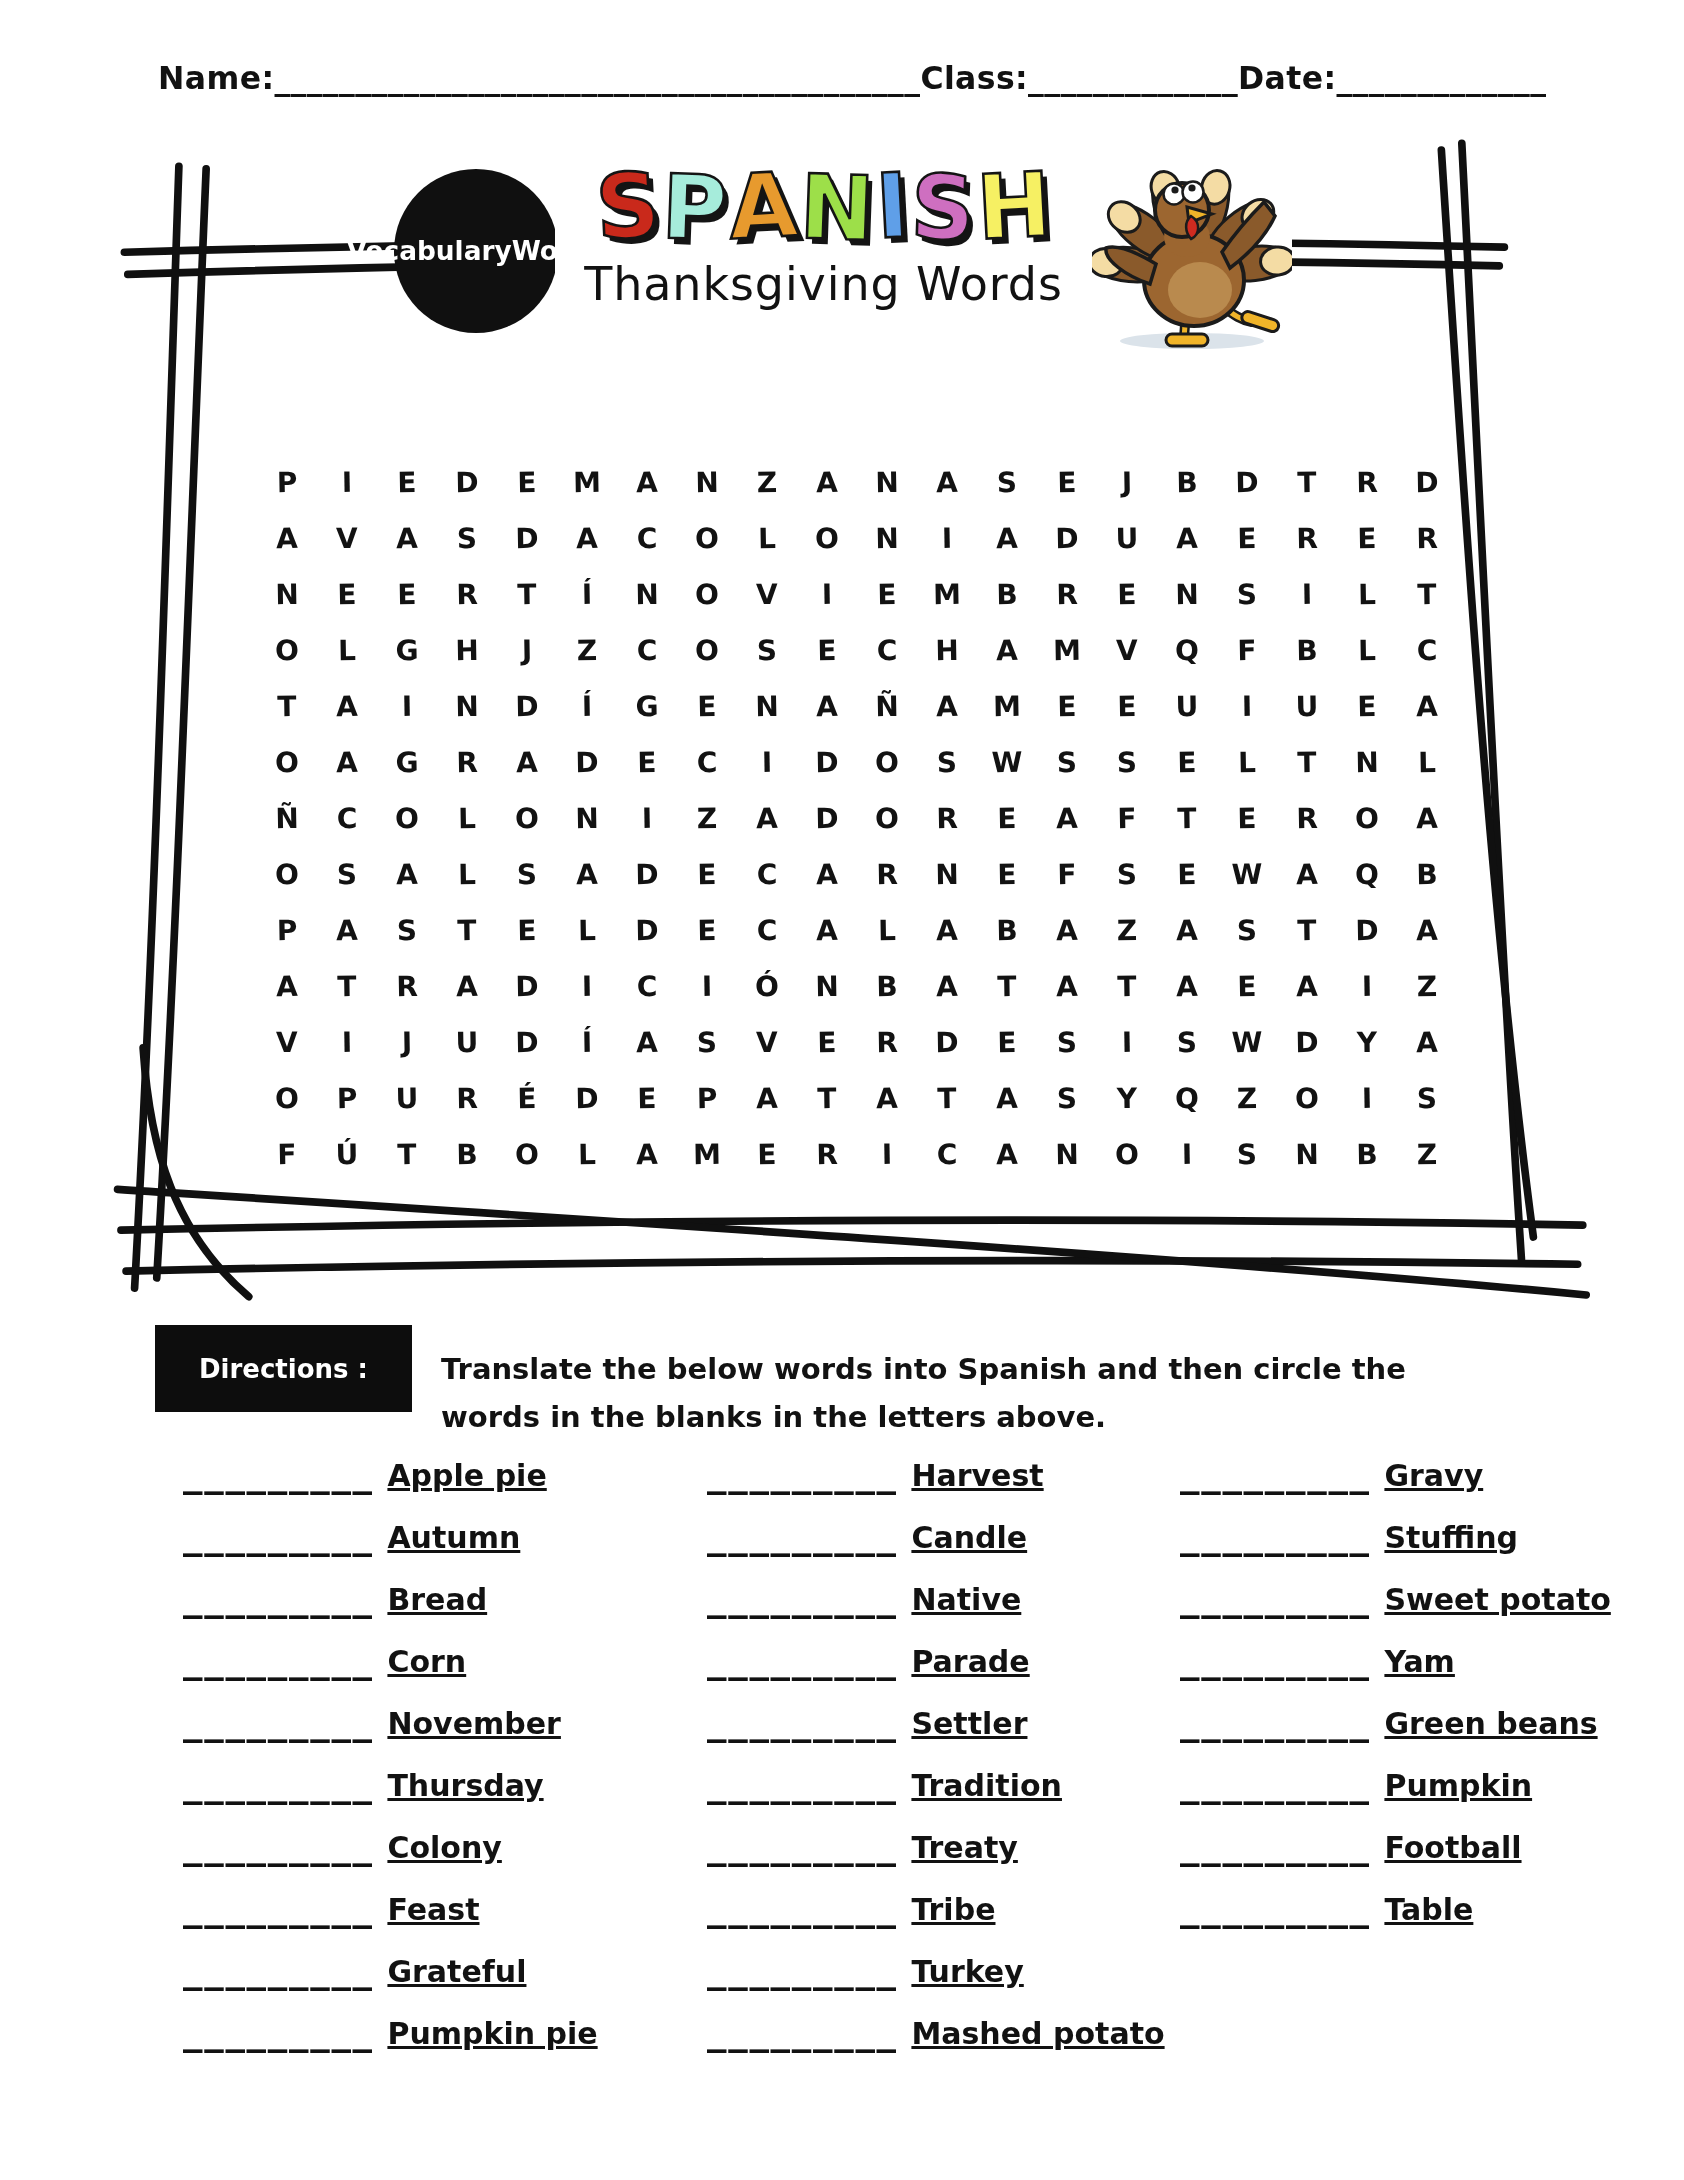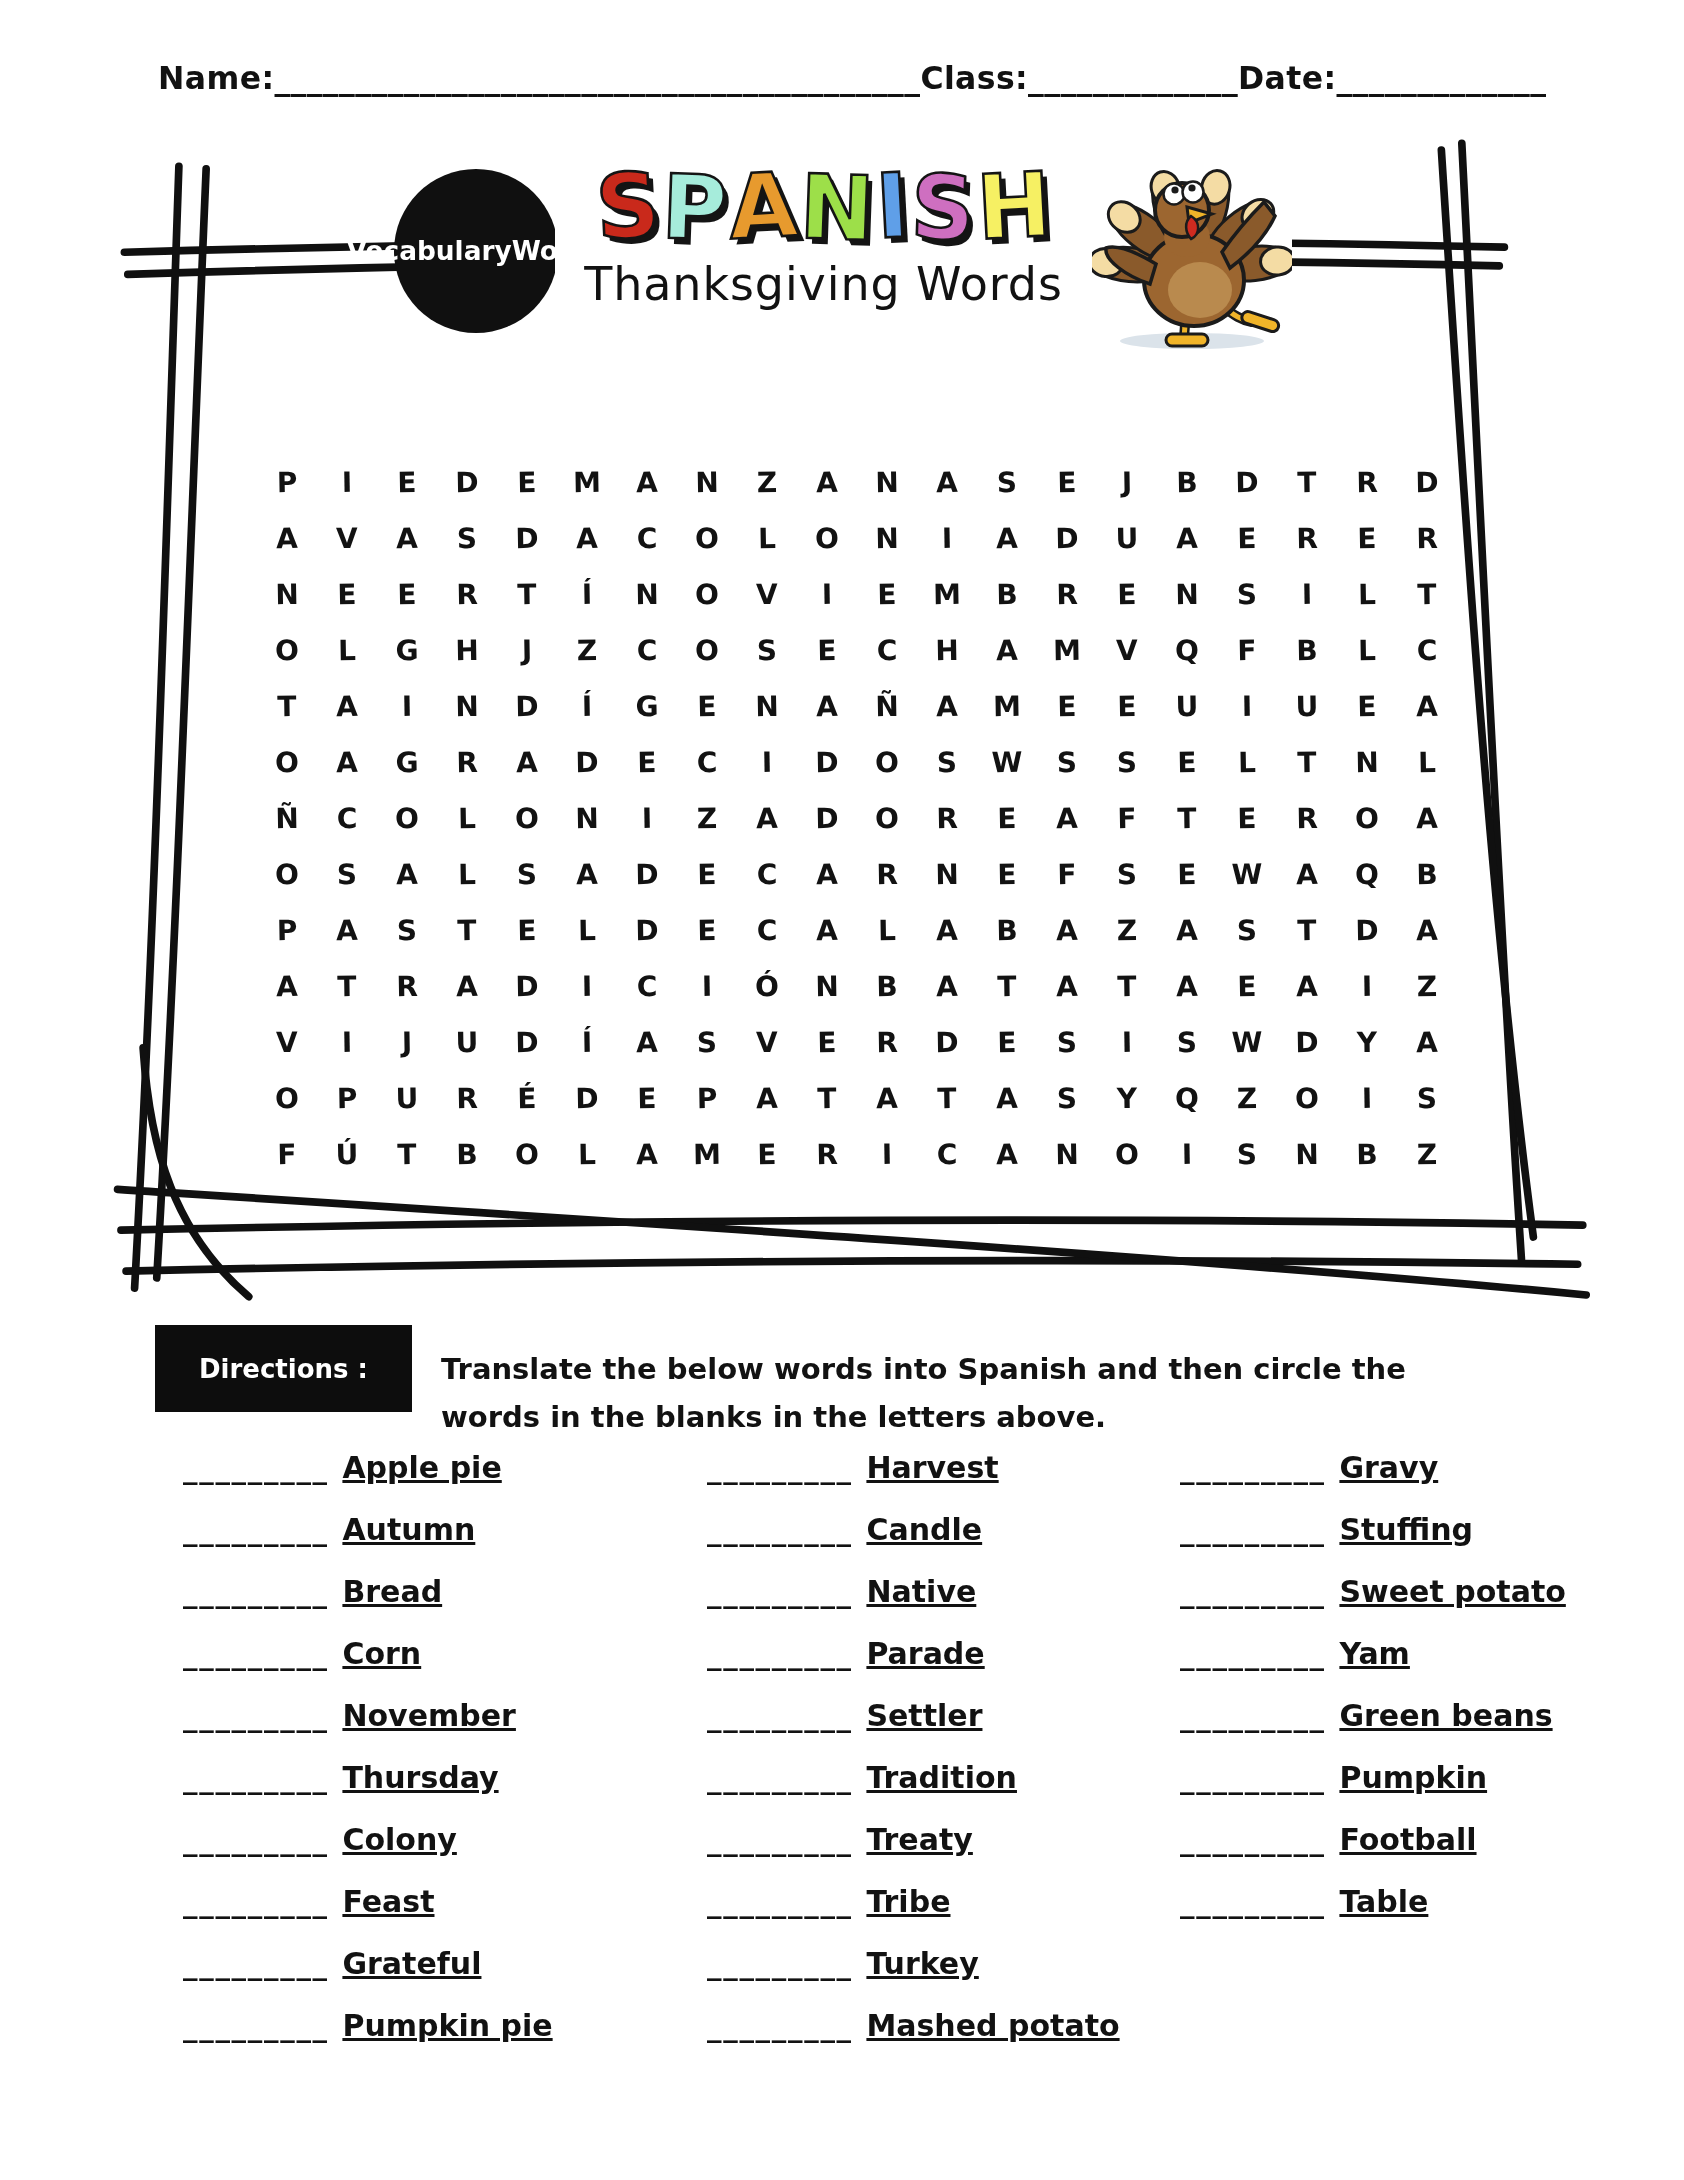--- a/index.html
+++ b/index.html
@@ -52,21 +52,21 @@
     font-size:26px;font-weight:bold;
   }
   .directions-text{
     position:absolute;left:441px;top:1322px;width:1056px;z-index:2;
     font-size:29px;font-weight:bold;line-height:1.65;margin-top:24px;
   }
   
   .word-col{position:absolute;top:1450px;z-index:2;}
   #col-0{left:183px;} #col-1{left:707px;} #col-2{left:1180px;}
   .word-item{height:62px;display:flex;align-items:baseline;white-space:nowrap;}
-  .blank{font-size:29px;font-weight:bold;letter-spacing:1.7px;}
+  .blank{font-size:39px;font-weight:bold;letter-spacing:1.7px;}
   .wlabel{font-size:30px;font-weight:bold;margin-left:13.6px;text-decoration:underline;}
 </style>
 </head>
 <body>
 
 <svg id="frame" width="1685" height="2181" viewBox="0 0 1978 2560">
   <path d="M146 296 C 650 282 1250 278 1766 290"></path>
   <path d="M150 322 C 650 306 1250 300 1760 312"></path>
   <path d="M210 195 C 196 600 182 1080 158 1512"></path>
   <path d="M242 198 C 224 620 208 1090 184 1500"></path>

